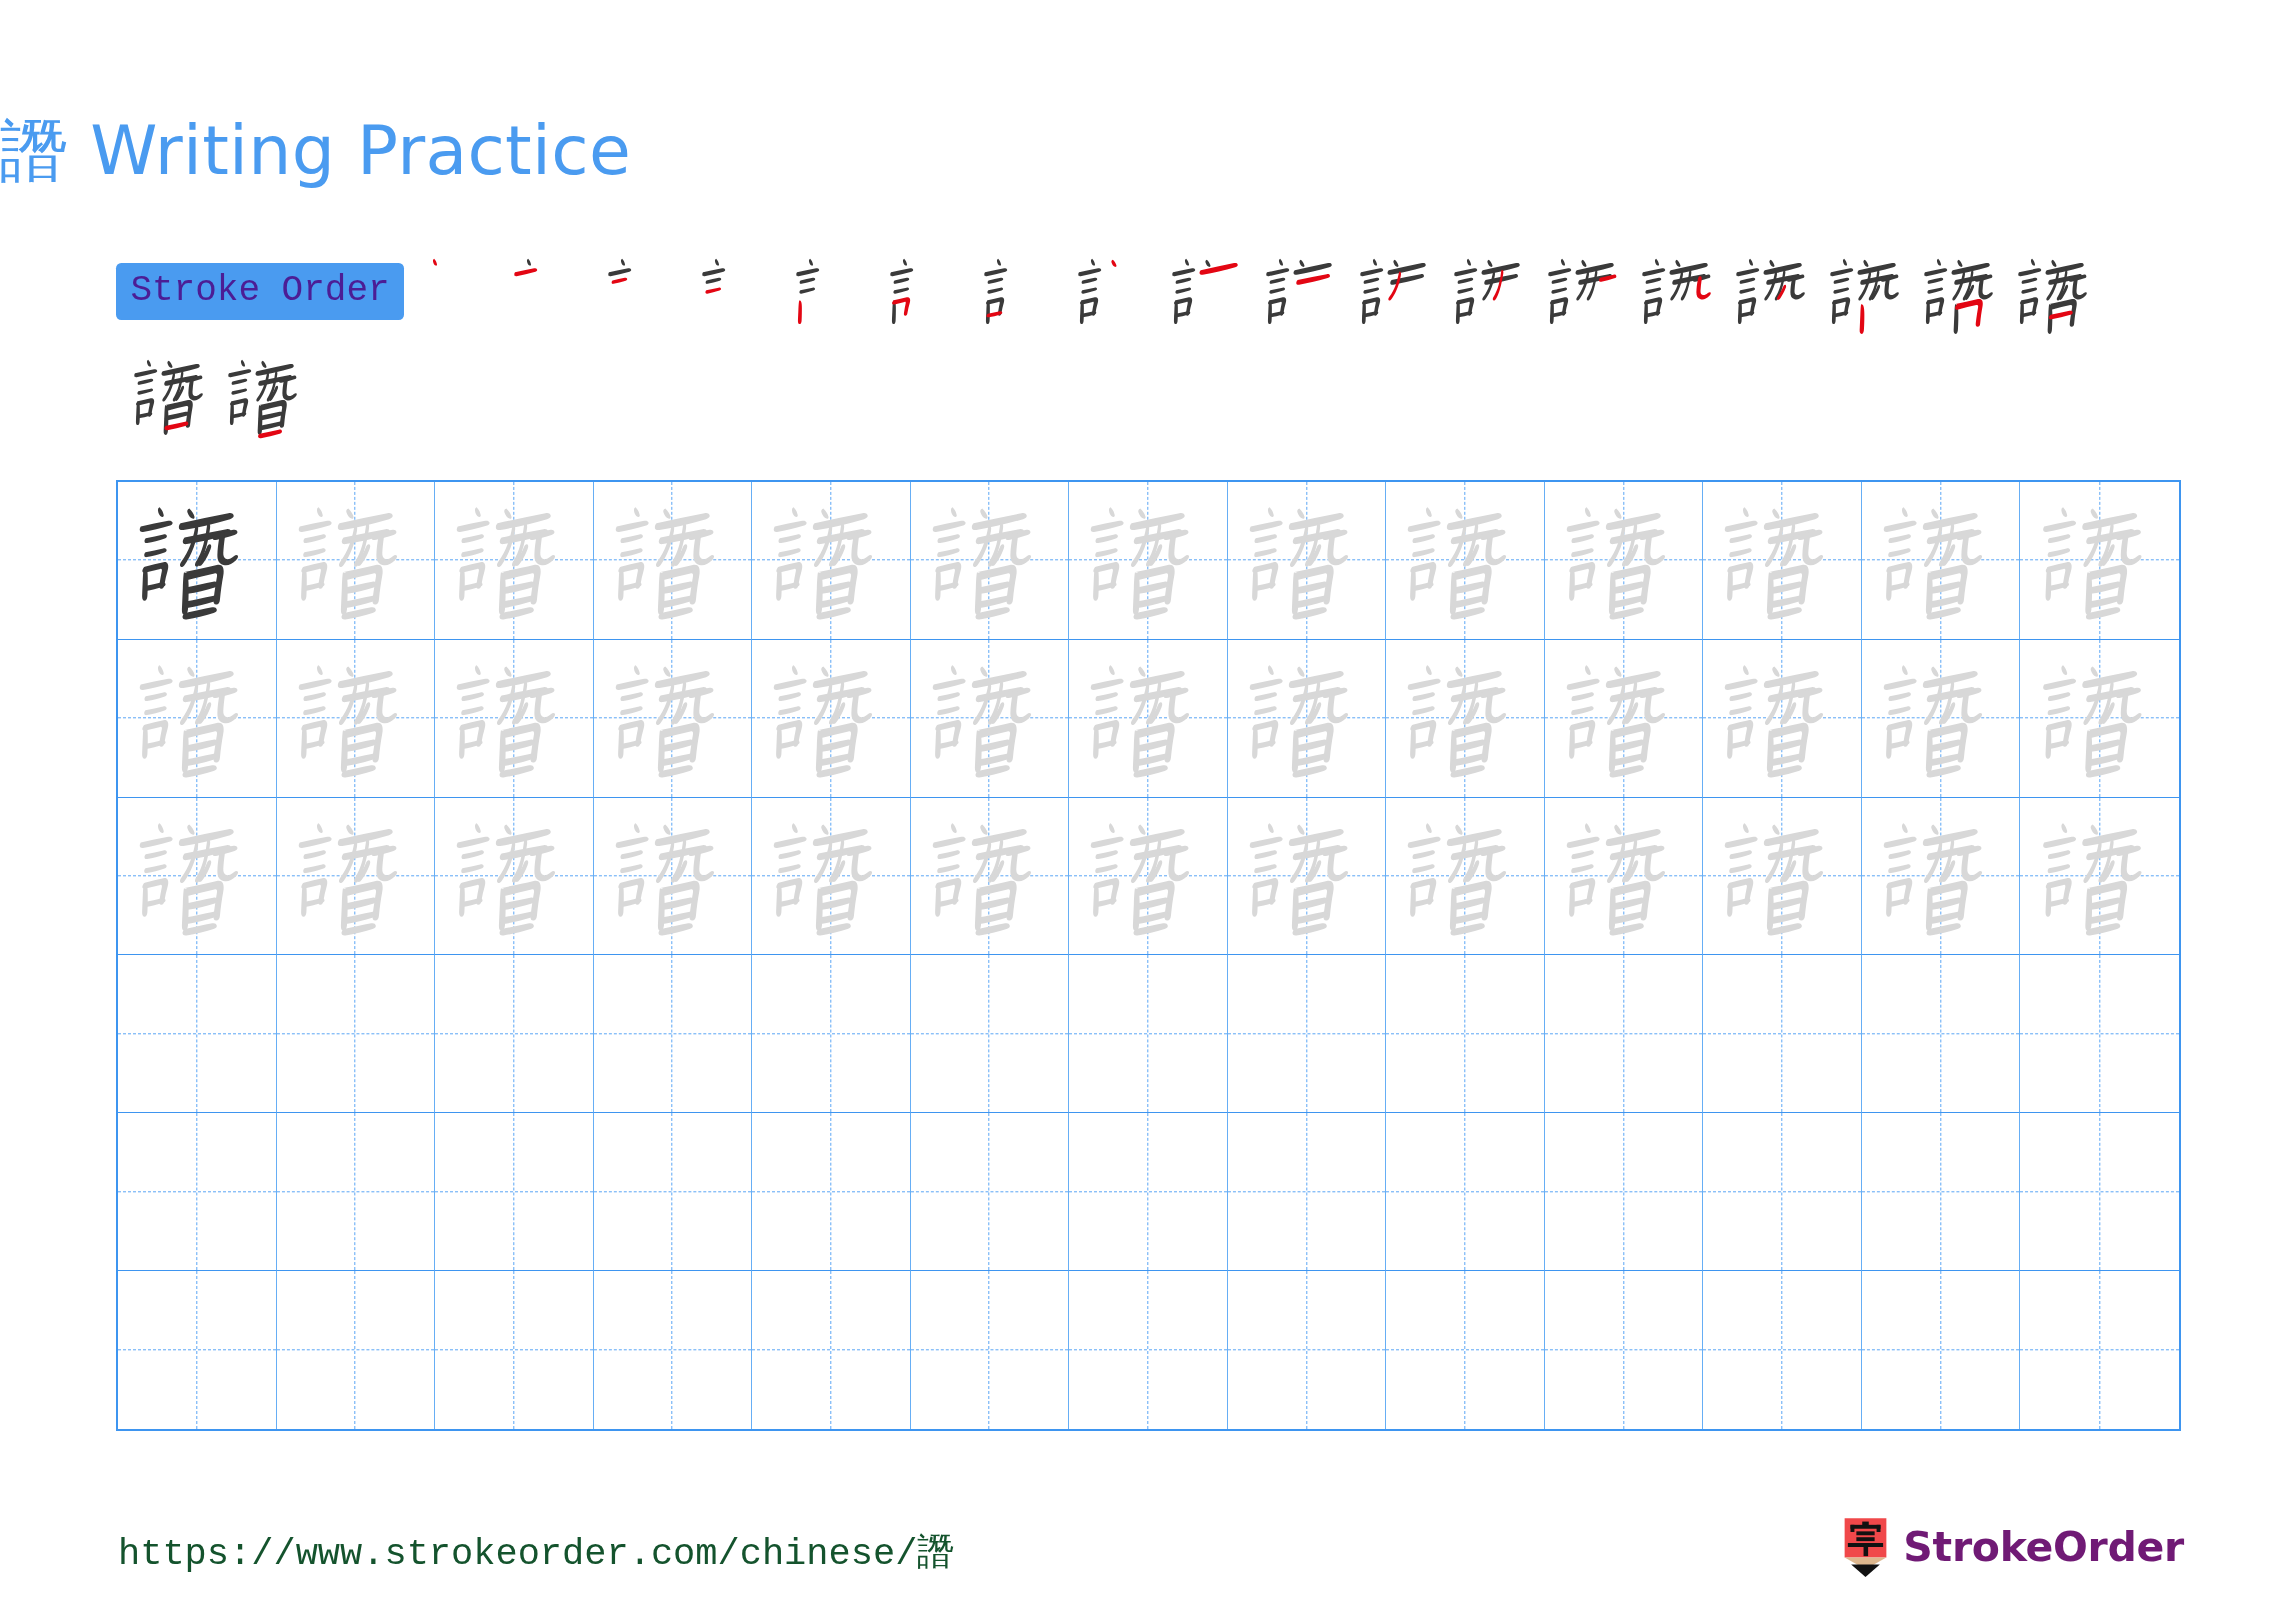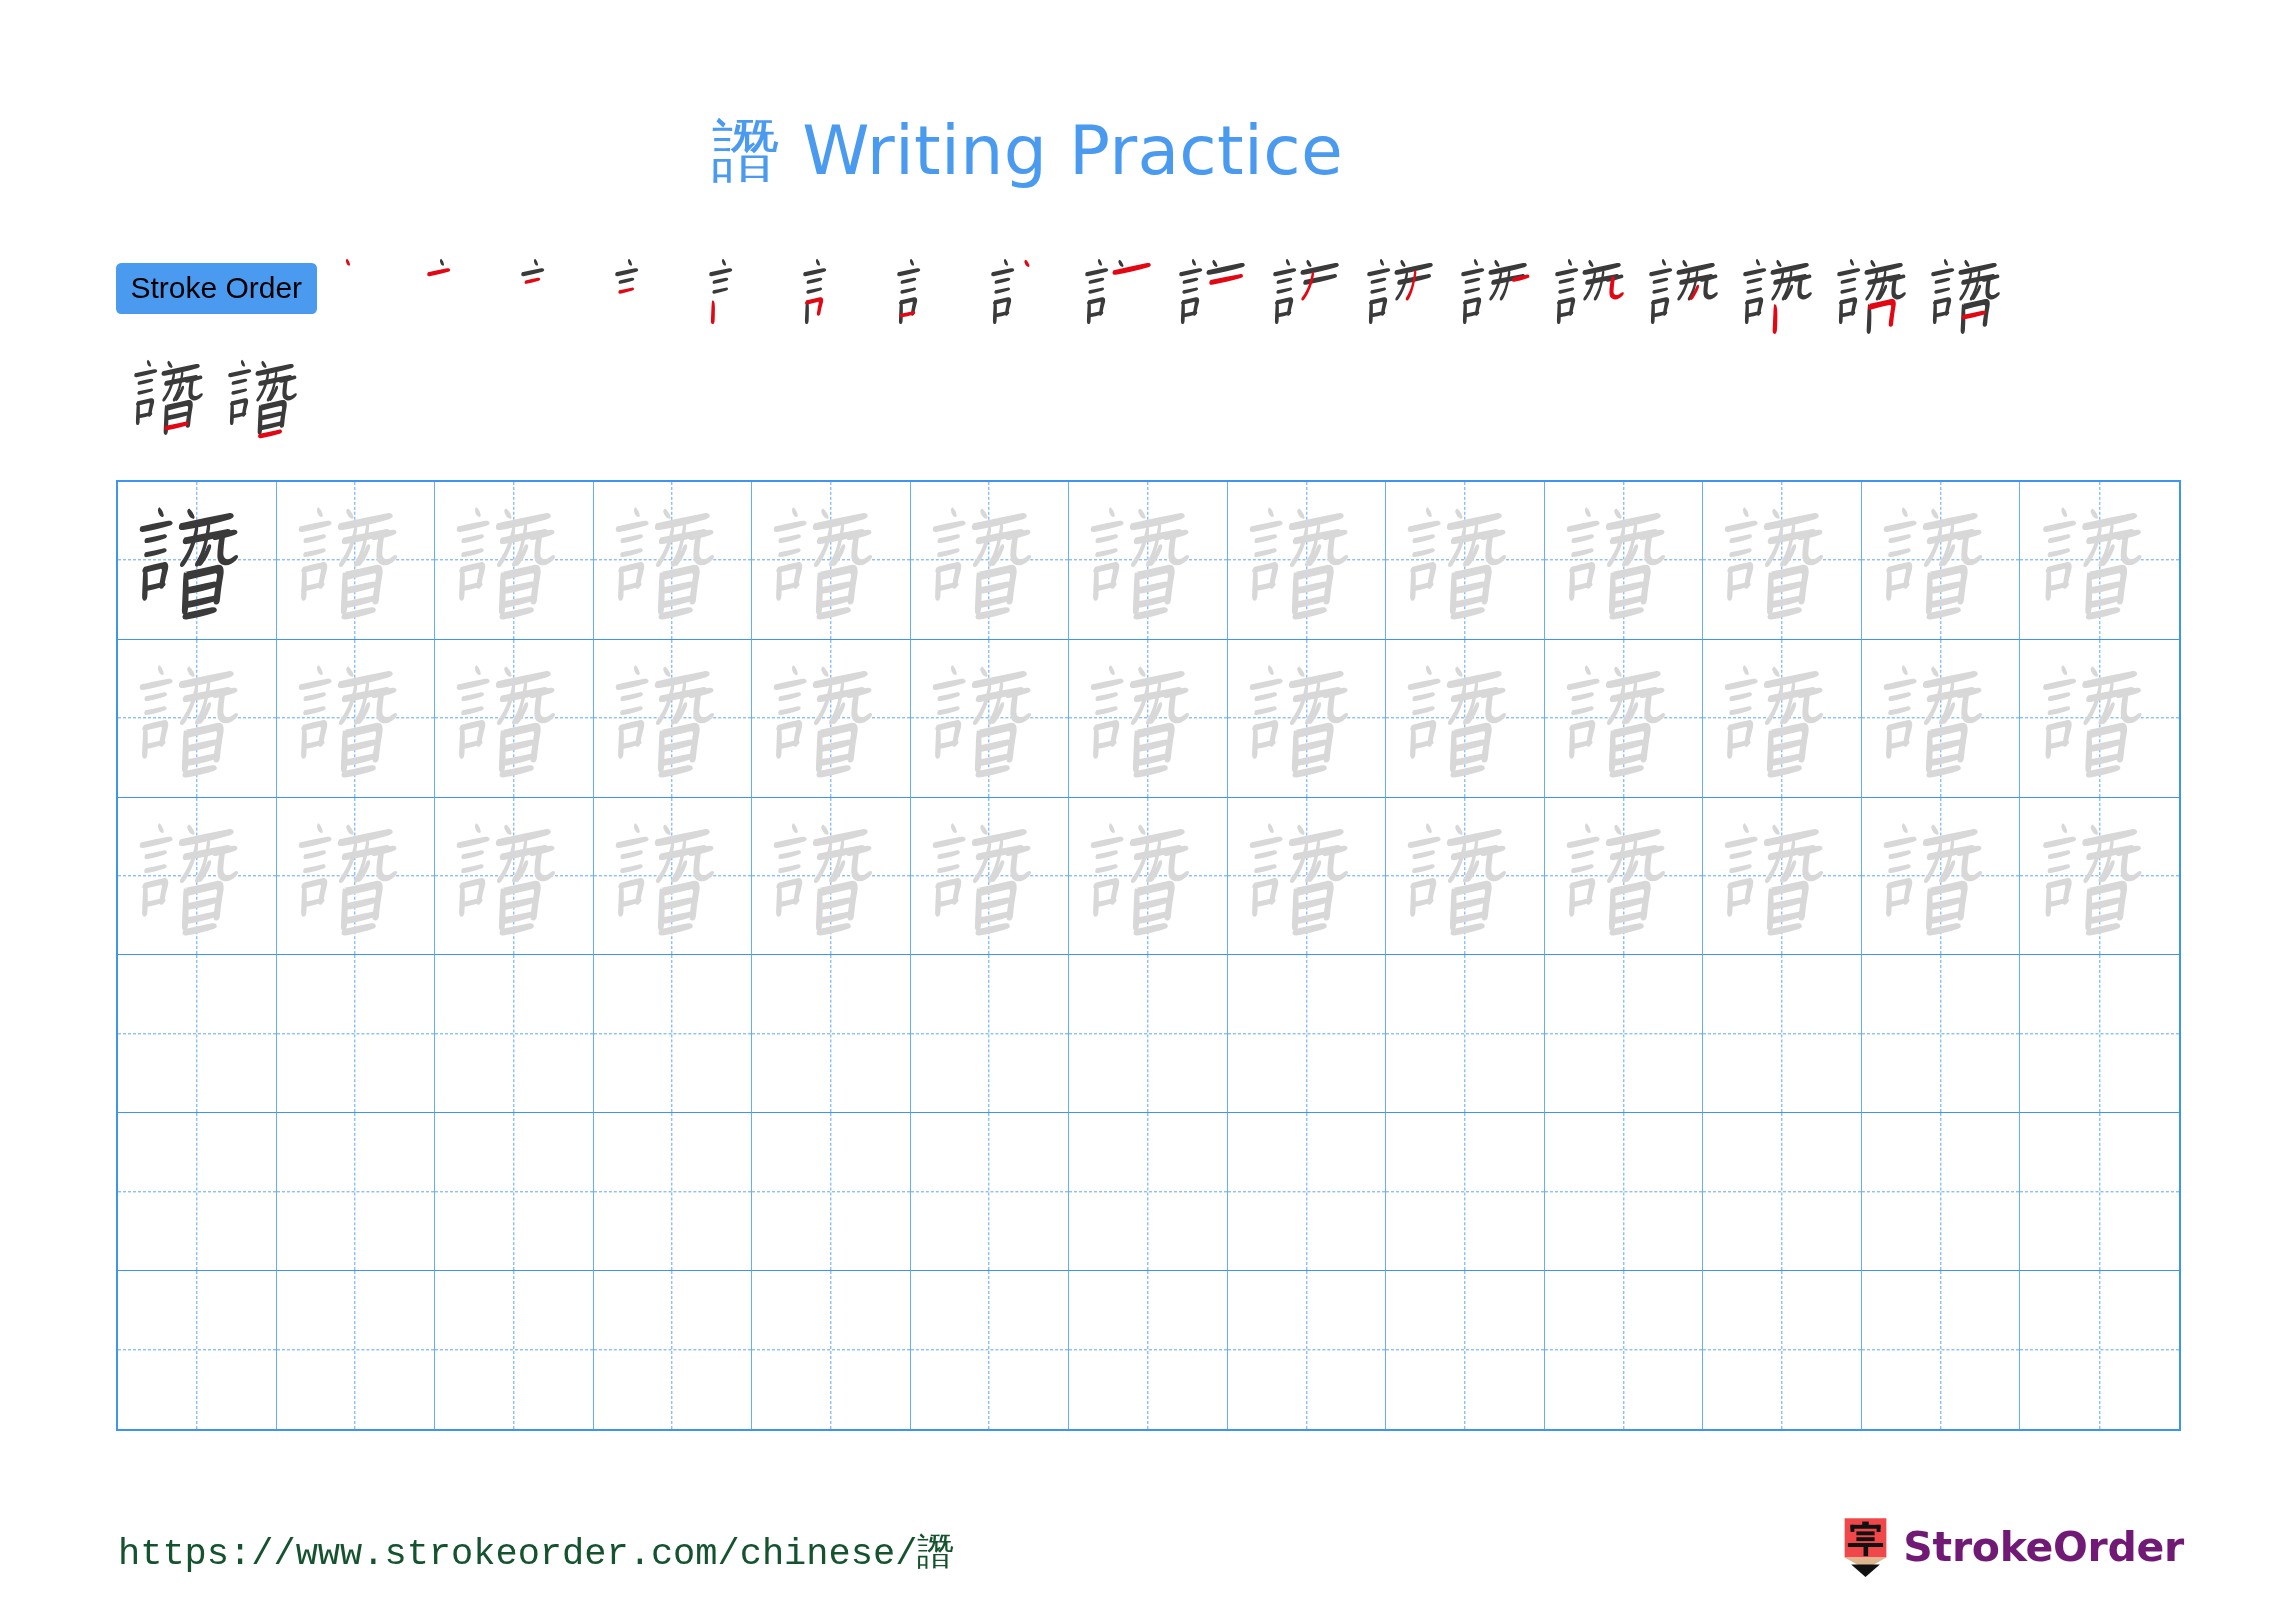--- a/index.html
+++ b/index.html
@@ -14,42 +14,42 @@
     position: relative;
     overflow: hidden;
   }
 
   
   .title {
     position: absolute;
     top: 106px;
     left: 0;
     width: 2055px;
-    text-align: center;
+    text-align: left;
     font-family: "DejaVu Sans", sans-serif;
     font-size: 68px;
     font-weight: 400;
     color: #4A9BF0;
     letter-spacing: 0.3px;
     white-space: nowrap;
   }
 
   
   .stroke-section {
     position: absolute;
     top: 249px;
     left: 116px;
     width: 2068px;
   }
   .stroke-badge {
     display: inline-block;
     background: #4A9BF0;
-    color: #000000;
-    font-family: Liberation Sans, sans-serif;
-    font-size: 30px;
+    color: #4c1d95;
+    font-family: Liberation Mono, monospace;
+    font-size: 36px;
     line-height: 1;
     padding: 9.2px 14.4px 11.8px 14.4px;
     border-radius: 5.2px;
     vertical-align: top;
     margin-top: 14.4px;
     white-space: nowrap;
   }
   .stroke-row {
     display: flex;
     flex-wrap: nowrap;

